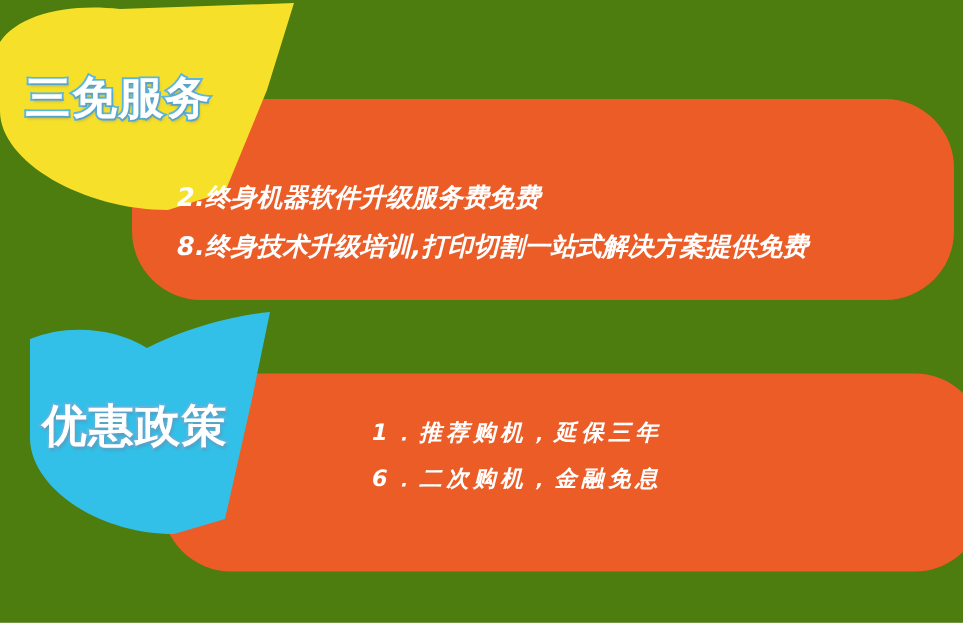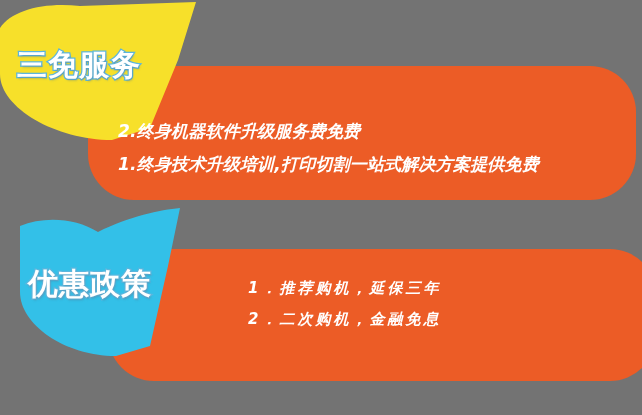--- a/index.html
+++ b/index.html
@@ -10,21 +10,21 @@
     width: 642px;
     height: 415px;
     background: #eeeeee;
     font-family: "DejaVu Sans", "Liberation Sans", sans-serif;
     overflow: hidden;
   }
   #poster {
     position: relative;
     width: 642px;
     height: 415px;
-    background: #737373;
+    background: #4d7c0f;
     overflow: hidden;
     text-align: right;
   }
 
   
   .section {
     position: absolute;
     left: 0;
     width: 642px;
   }
@@ -112,32 +112,32 @@
     <div class="panel" id="free-panel"></div>
 
     <svg class="ribbon-svg" id="free-ribbon" viewBox="0 0 210 140" width="210" height="140" aria-hidden="true">
       <path d="M0,28 C12,10 44,2 80,6 L196,2 L178,60 L150,128 L112,140 C56,140 0,108 0,74 Z" fill="#f7e02a"></path>
     </svg>
 
     <div class="ribbon-title" id="free-title">三免服务</div>
 
     <div class="panel-text free-line" id="free-line-2">2.终身机器软件升级服务费免费</div>
 
-    <div class="panel-text free-line" id="free-line-3">1.终身技术升级培训,打印切割一站式解决方案提供免费</div>
+    <div class="panel-text free-line" id="free-line-3">8.终身技术升级培训,打印切割一站式解决方案提供免费</div>
   </div>
 
   <div class="section" id="section-policy">
 
     <div class="panel" id="policy-panel"></div>
 
     <svg class="ribbon-svg" id="policy-ribbon" viewBox="0 0 200 160" width="200" height="160" aria-hidden="true">
       <path d="M0,30 C24,20 56,22 78,36 C110,20 140,14 160,12 L148,70 L130,150 L96,160 C44,160 0,128 0,96 Z" fill="#33c0e8"></path>
     </svg>
 
     <div class="ribbon-title" id="policy-title">优惠政策</div>
 
     <div class="panel-text policy-line" id="policy-line-1">1．推荐购机，延保三年</div>
 
-    <div class="panel-text policy-line" id="policy-line-2">2．二次购机，金融免息</div>
+    <div class="panel-text policy-line" id="policy-line-2">6．二次购机，金融免息</div>
 
   </div>
 
 </div>
 
 </body></html>

